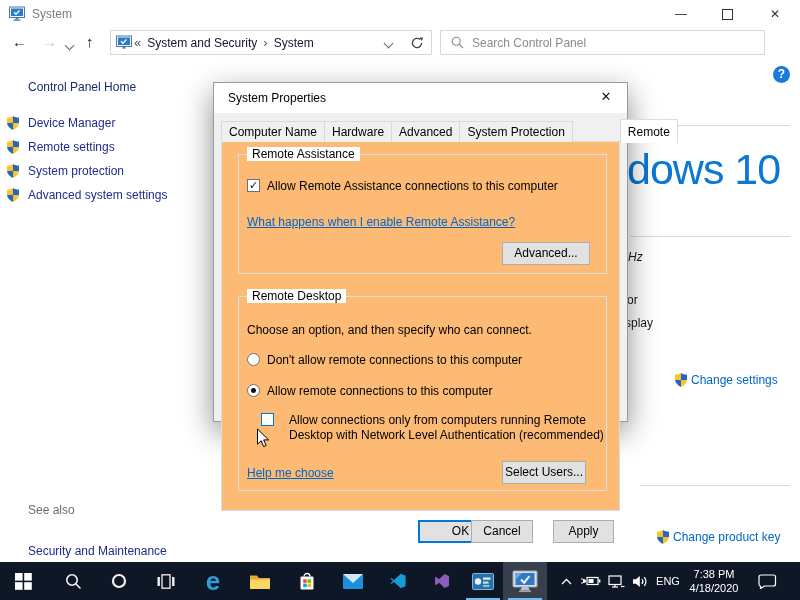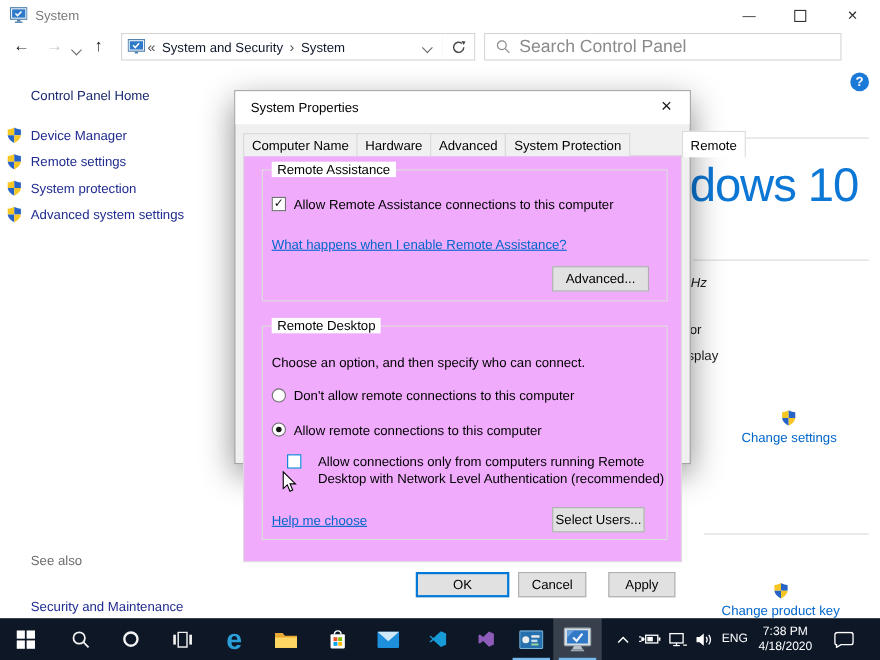--- a/index.html
+++ b/index.html
@@ -14,57 +14,57 @@
   .winctl{position:absolute;top:0;width:34px;height:28px;text-align:center;line-height:28px;color:#333;font-size:12px;}
   #max-box{position:absolute;left:12px;top:9px;width:9px;height:9px;border:1px solid #333;}
 
   
   #toolbar{position:absolute;left:0;top:28px;width:800px;height:30px;background:#fff;}
   .navglyph{position:absolute;top:5px;font-size:15px;color:#333;}
   .chev{display:inline-block;width:6px;height:6px;border-right:1px solid #666;border-bottom:1px solid #666;transform:rotate(45deg);}
   #addressbox{position:absolute;left:110px;top:2px;width:293px;height:25px;border:1px solid #d6d6d6;background:#fff;display:flex;align-items:center;box-sizing:border-box;}
   #refreshbox{position:absolute;left:402px;top:2px;width:30px;height:25px;border:1px solid #d6d6d6;border-left:none;background:#fff;box-sizing:border-box;text-align:center;}
   #searchbox{position:absolute;left:440px;top:2px;width:325px;height:25px;border:1px solid #d6d6d6;background:#fff;display:flex;align-items:center;box-sizing:border-box;}
-  #searchbox input{border:none;outline:none;font-size:16px;font-family:"Liberation Sans",sans-serif;flex:1;color:#15803d;background:transparent;}
+  #searchbox input{border:none;outline:none;font-size:12px;font-family:"Liberation Sans",sans-serif;flex:1;color:#15803d;background:transparent;}
   #searchbox input::placeholder{color:#8a8a8a;}
   .crumb{color:#0f172a;margin:0 4px;}
   .crumb-sep{color:#555;margin:0 2px;font-size:13px;}
 
   
   .side-link{color:var(--sidebar-link);}
   .side-row{position:absolute;display:flex;align-items:center;gap:8px;}
   #see-also{color:#6d6d6d;}
 
   
   .hline{position:absolute;height:1px;background:#d9d9d9;}
   #logo-frag{position:absolute;left:627px;top:145px;font-size:43px;letter-spacing:-1px;color:var(--logo-blue);}
   .frag{position:absolute;color:#1a1a1a;}
   .cplink{color:var(--link);}
-  .cplink-row{position:absolute;display:flex;align-items:center;gap:3px;flex-direction:column;}
+  .cplink-row{position:absolute;display:flex;align-items:center;gap:3px;}
   #help-btn{position:absolute;left:773px;top:66px;width:17px;height:17px;border-radius:50%;background:#1b79d7;color:#fff;font-weight:bold;font-size:12px;text-align:center;line-height:17px;}
 
   
   #dialog{position:absolute;left:213px;top:82px;width:415px;height:340px;background:#f0f0f0;border:1px solid #9b9b9b;box-shadow:0 10px 28px rgba(0,0,0,.45);box-sizing:border-box;z-index:10;}
   #dlg-titlebar{position:absolute;left:0;top:0;width:100%;height:30px;background:#fff;}
   #dlg-title{position:absolute;left:14px;top:8px;font-size:12px;color:#000;}
   #dlg-close{position:absolute;right:0;top:0;width:42px;height:28px;text-align:center;line-height:28px;font-size:13px;color:#1a1a1a;}
   #dlg-tabs{position:absolute;left:7px;top:36px;display:flex;align-items:flex-end;height:23px;z-index:3;}
   .tab{box-sizing:border-box;height:21px;padding:3px 7px;background:#f0f0f0;border:1px solid #d9d9d9;border-bottom:none;margin-right:-1px;font-size:12px;white-space:nowrap;}
   .tab.active{height:24px;padding-top:5px;background:#fff;position:relative;z-index:4;margin-bottom:-1px;border-color:#dcdcdc;margin-left:48px;}
-  #dlg-pane{position:absolute;left:7px;top:58px;width:399px;height:370px;background:#f0abfc;border:1px solid #dcdcdc;box-sizing:border-box;z-index:2;}
+  #dlg-pane{position:absolute;left:7px;top:58px;width:399px;height:370px;background:#fdba74;border:1px solid #dcdcdc;box-sizing:border-box;z-index:2;}
   .groupbox{position:absolute;left:16px;width:369px;border:1px solid #dcdcdc;box-sizing:border-box;}
   .grouplabel{position:absolute;top:-8px;left:8px;background:#fff;padding:0 5px;font-size:12px;white-space:nowrap;}
   .checkbox{display:inline-block;width:13px;height:13px;border:1px solid #707070;background:#fff;box-sizing:border-box;text-align:center;line-height:11px;font-size:11px;color:#111;flex:none;}
   .checkbox.nla{border-color:var(--accent);}
   .radio{display:inline-block;width:13px;height:13px;border:1px solid #707070;border-radius:50%;background:#fff;box-sizing:border-box;position:relative;flex:none;}
   .radio .dot{position:absolute;left:3px;top:3px;width:5px;height:5px;border-radius:50%;background:#111;}
   .ctl-row{position:absolute;display:flex;align-items:flex-start;gap:7px;}
   .dlg-link{color:var(--link);text-decoration:underline;white-space:nowrap;}
   .btn{position:absolute;box-sizing:border-box;height:23px;background:#e1e1e1;border:1px solid #adadad;font-size:12px;font-family:"Liberation Sans",sans-serif;text-align:center;line-height:20px;color:#000;}
-  .btn.default{border:2px solid var(--accent);line-height:18px;}
+  .btn.default{border:2px solid var(--accent);line-height:18px;margin-left:40px;}
 
   
   #taskbar{position:absolute;left:0;top:562px;width:800px;height:38px;background:var(--taskbar-bg);z-index:30;}
   .tb-btn{position:absolute;top:0;width:44px;height:38px;display:flex;align-items:center;justify-content:center;}
   .tb-btn.open::after{content:"";position:absolute;left:5px;right:5px;bottom:0;height:2px;background:var(--taskbar-underline);}
   .tb-btn.active-app{background:rgba(255,255,255,.18);}
   .tray-item{position:absolute;top:0;height:38px;display:flex;align-items:center;justify-content:center;color:#fff;}
   #clock{position:absolute;left:686px;top:0;width:56px;height:38px;color:#fff;font-size:11px;text-align:center;line-height:14px;padding-top:5px;box-sizing:border-box;}
   #edge-letter{font-size:26px;font-weight:bold;color:#2a9fd8;line-height:26px;}
 

